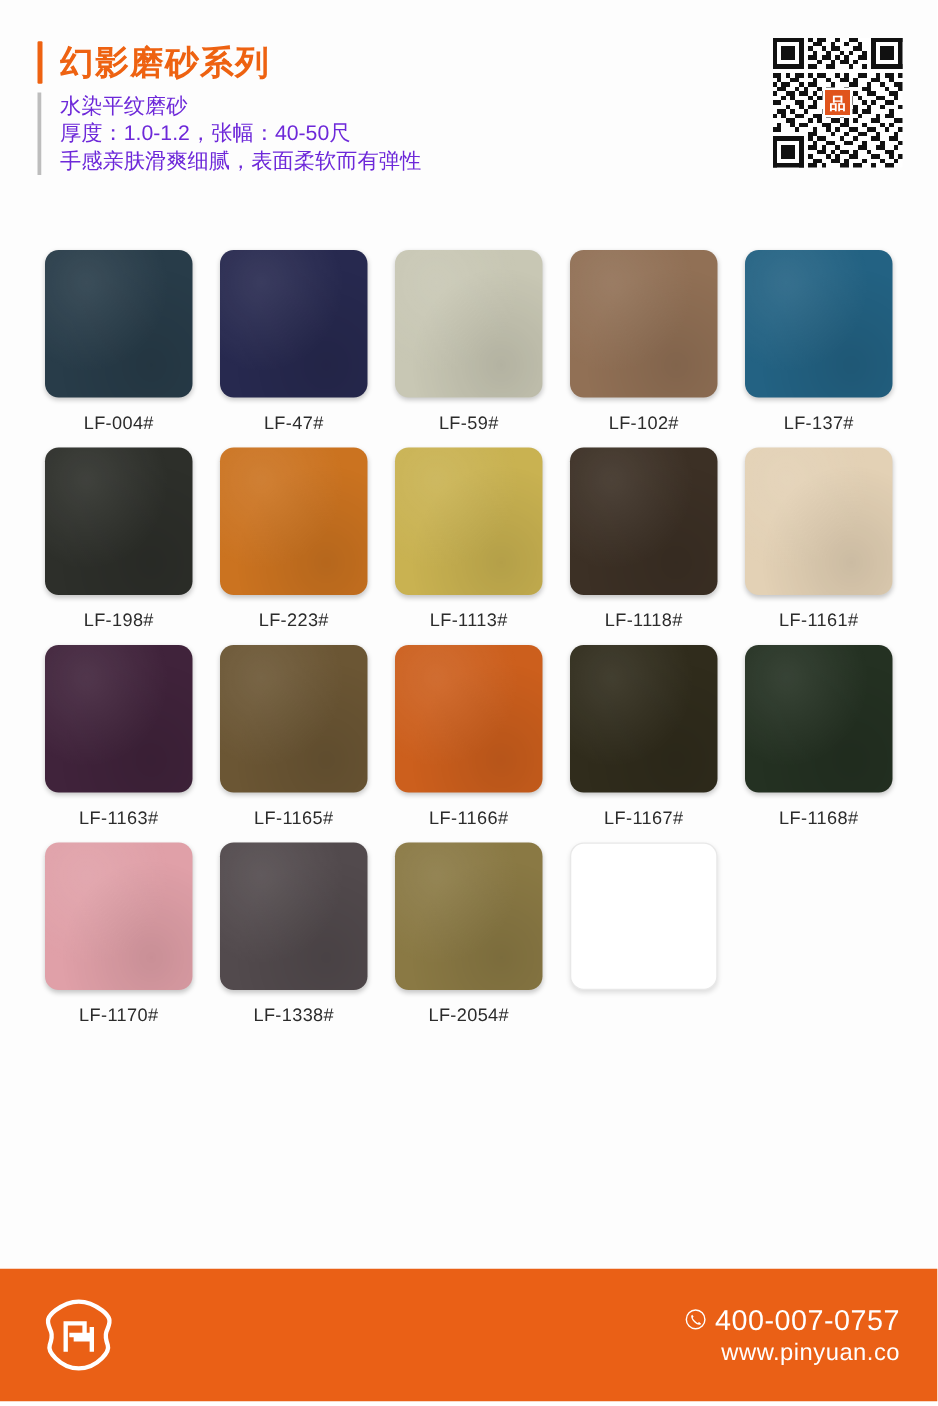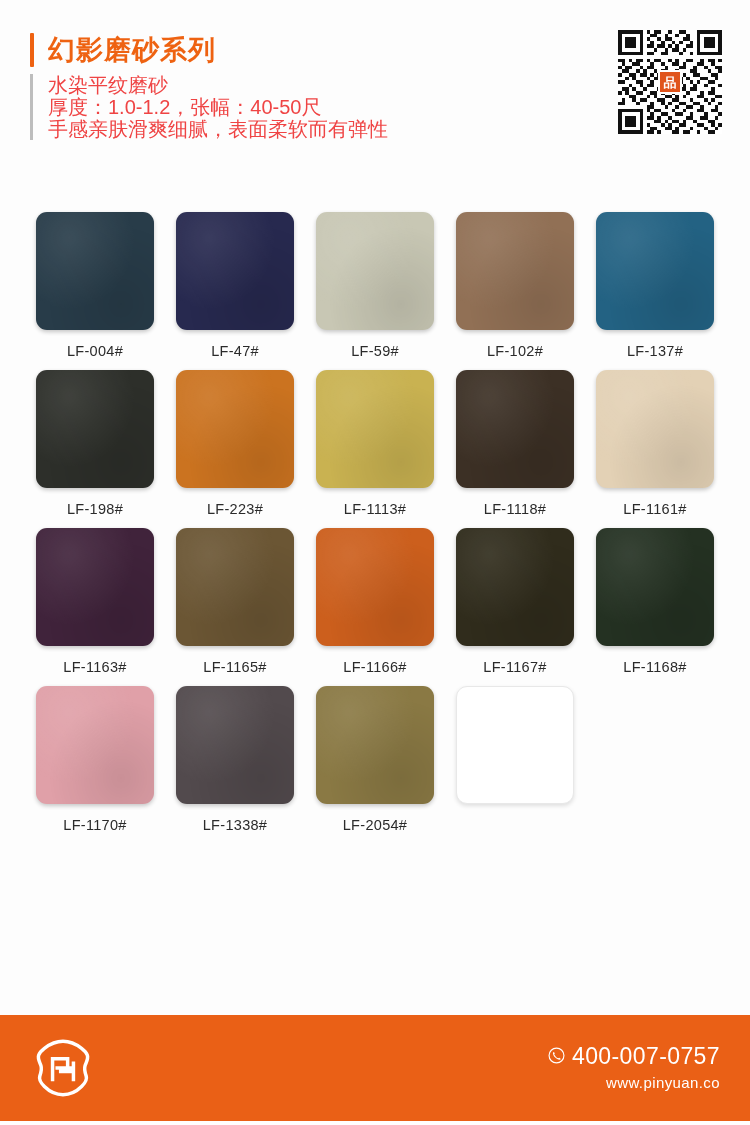--- a/index.html
+++ b/index.html
@@ -14,38 +14,38 @@
   
   .header { position: absolute; top: 0; left: 0; width: 750px; height: 180px; }
   .title-row { position: absolute; left: 30px; top: 33px; display: flex; align-items: flex-start; }
   .title-bar { width: 4px; height: 34px; background: #ee6211; margin-right: 14px; border-radius: 1px; }
   .series-title {
     font-size: 27px; font-weight: bold; color: #ee6211;
     letter-spacing: 1px; line-height: 34px;
   }
   .desc-row { position: absolute; left: 30px; top: 74px; display: flex; align-items: flex-start; }
   .desc-bar { width: 3px; height: 66px; background: #bdbdbd; margin-right: 15px; }
-  .desc-lines { color: #ef4444; font-size: 20px; line-height: 22px; }
+  .desc-lines { color: #6d28d9; font-size: 17px; line-height: 22px; }
   .desc-lines div { white-space: nowrap; }
 
   
   .qr-wrap { position: absolute; right: 28px; top: 30px; width: 104px; height: 104px; }
   .qr-wrap svg { display: block; }
   .qr-logo {
     position: absolute; left: 50%; top: 50%;
     transform: translate(-50%, -50%);
     width: 24px; height: 24px; background: #e0541c;
     border: 2px solid #ffffff; border-radius: 2px;
     display: flex; align-items: center; justify-content: center;
   }
   .qr-logo span { color:#fff; font-size: 13px; font-weight: bold; line-height: 1; font-family: "Liberation Serif", serif; }
 
   
   .grid {
-    position: absolute; left: 36px; top: 212px;
+    position: absolute; left: 36px; top: 200px;
     width: 678px;
     display: grid;
     grid-template-columns: repeat(5, 118px);
     grid-column-gap: 22px;
     grid-row-gap: 9px;
   }
   .cell { width: 118px; }
   .swatch {
     width: 118px; height: 118px;
     border-radius: 11px;
@@ -99,21 +99,21 @@
     margin-left: 2px; letter-spacing: 0;
   }
   .brand-en {
     color: #ffffff; font-size: 13.5px; letter-spacing: 3.4px;
     margin-top: 4px; line-height: 15px;
   }
   .contact { text-align: right; color: #ffffff; }
   .phone-line { display: flex; align-items: center; justify-content: flex-start; }
   .phone-icon { width: 17px; height: 17px; margin-right: 7px; flex: none; }
   .phone-num { font-size: 23px; letter-spacing: 0.4px; line-height: 26px; }
-  .site { font-size: 15px; letter-spacing: 0.4px; margin-top: 2px; line-height: 23px; }
+  .site { font-size: 19px; letter-spacing: 0.4px; margin-top: 2px; line-height: 23px; }
 </style>
 </head>
 <body>
 
 <div class="page">
 
   <div class="header">
 
     <div class="title-row">
       <div class="title-bar"></div>

